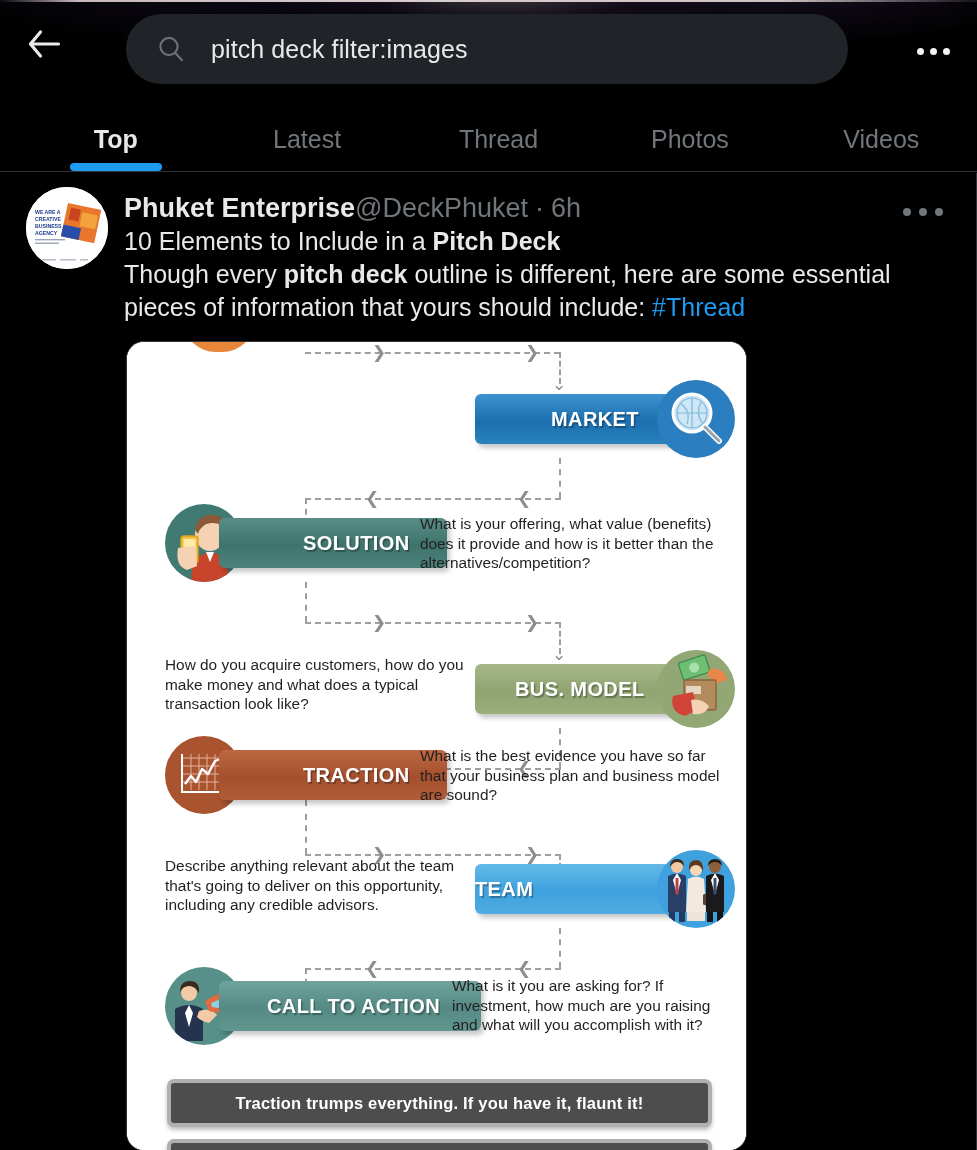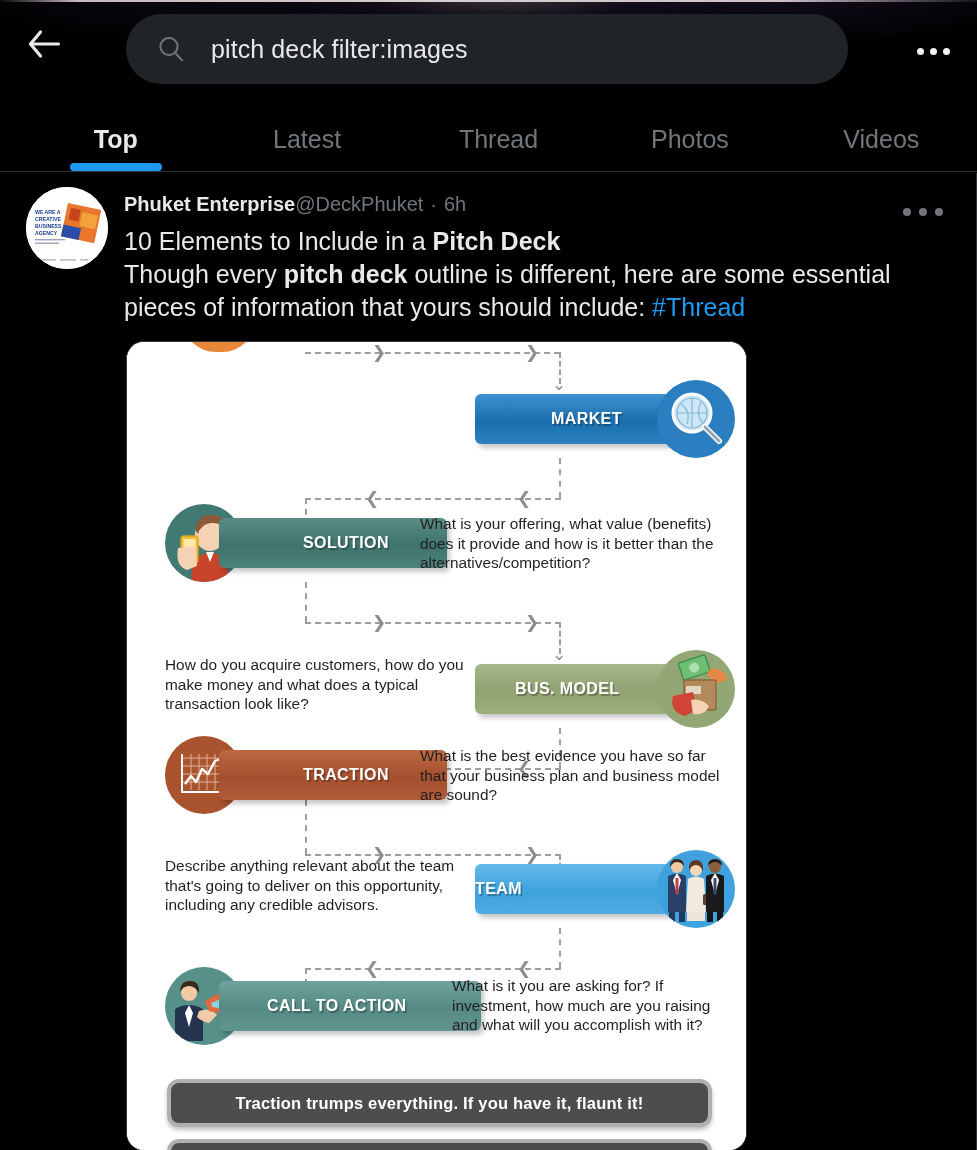--- a/index.html
+++ b/index.html
@@ -106,21 +106,21 @@
     width: 82px; height: 82px; border-radius: 50%;
     background: #ffffff;
     overflow: hidden;
     cursor: pointer;
   }
   .avatar svg { display:block; }
 
   .tw-head {
     position: absolute; left: 124px; top: 20px;
     display: flex; align-items: baseline;
-    font-size: 20px; white-space: nowrap;
+    font-size: 27px; white-space: nowrap;
   }
   .tw-name { color:#e7e9ea; font-weight: 700; cursor:pointer;}
   .tw-handle { color:#71767b; cursor:pointer;}
   .tw-sep { color:#71767b; margin: 0 7px; }
   .tw-time { color:#71767b; cursor:pointer;}
 
   .more-tweet {
     position: absolute; right: 30px; top: 24px;
     width: 46px; height: 30px;
     display:flex; align-items:center; justify-content:center;
@@ -176,37 +176,37 @@
   .badge { position: absolute; height: 78px; }
   .badge .bar {
     position: absolute; top: 14px;
     height: 50px;
     border-radius: 6px;
     display: flex; align-items: center;
     box-shadow: 3px 4px 5px rgba(0,0,0,.22);
   }
   .badge .bar span {
     color: #ffffff; font-weight: 700;
-    font-size: 16px; letter-spacing: .4px;
+    font-size: 20px; letter-spacing: .4px;
     text-shadow: 1.5px 1.5px 1px rgba(0,0,0,.30);
     white-space: nowrap;
   }
   .badge .circ {
     position: absolute; top: 0;
     width: 78px; height: 78px; border-radius: 50%;
     display:flex; align-items:center; justify-content:center;
     overflow:hidden;
   }
 
   
   .plaque {
     position: absolute; left: 40px; width: 545px; height: 48px;
     background: #4d4d4d;
     border: 4px solid #b0b0b0;
-    border-radius: 12px;
+    border-radius: 7px;
     display:flex; align-items:center; justify-content:center;
     box-shadow: 0 3px 4px rgba(0,0,0,.25);
   }
   .plaque span {
     color:#ffffff; font-size: 16.5px; font-weight: 700;
     letter-spacing:.2px; white-space: nowrap;
   }
 </style>
 </head>
 <body>

